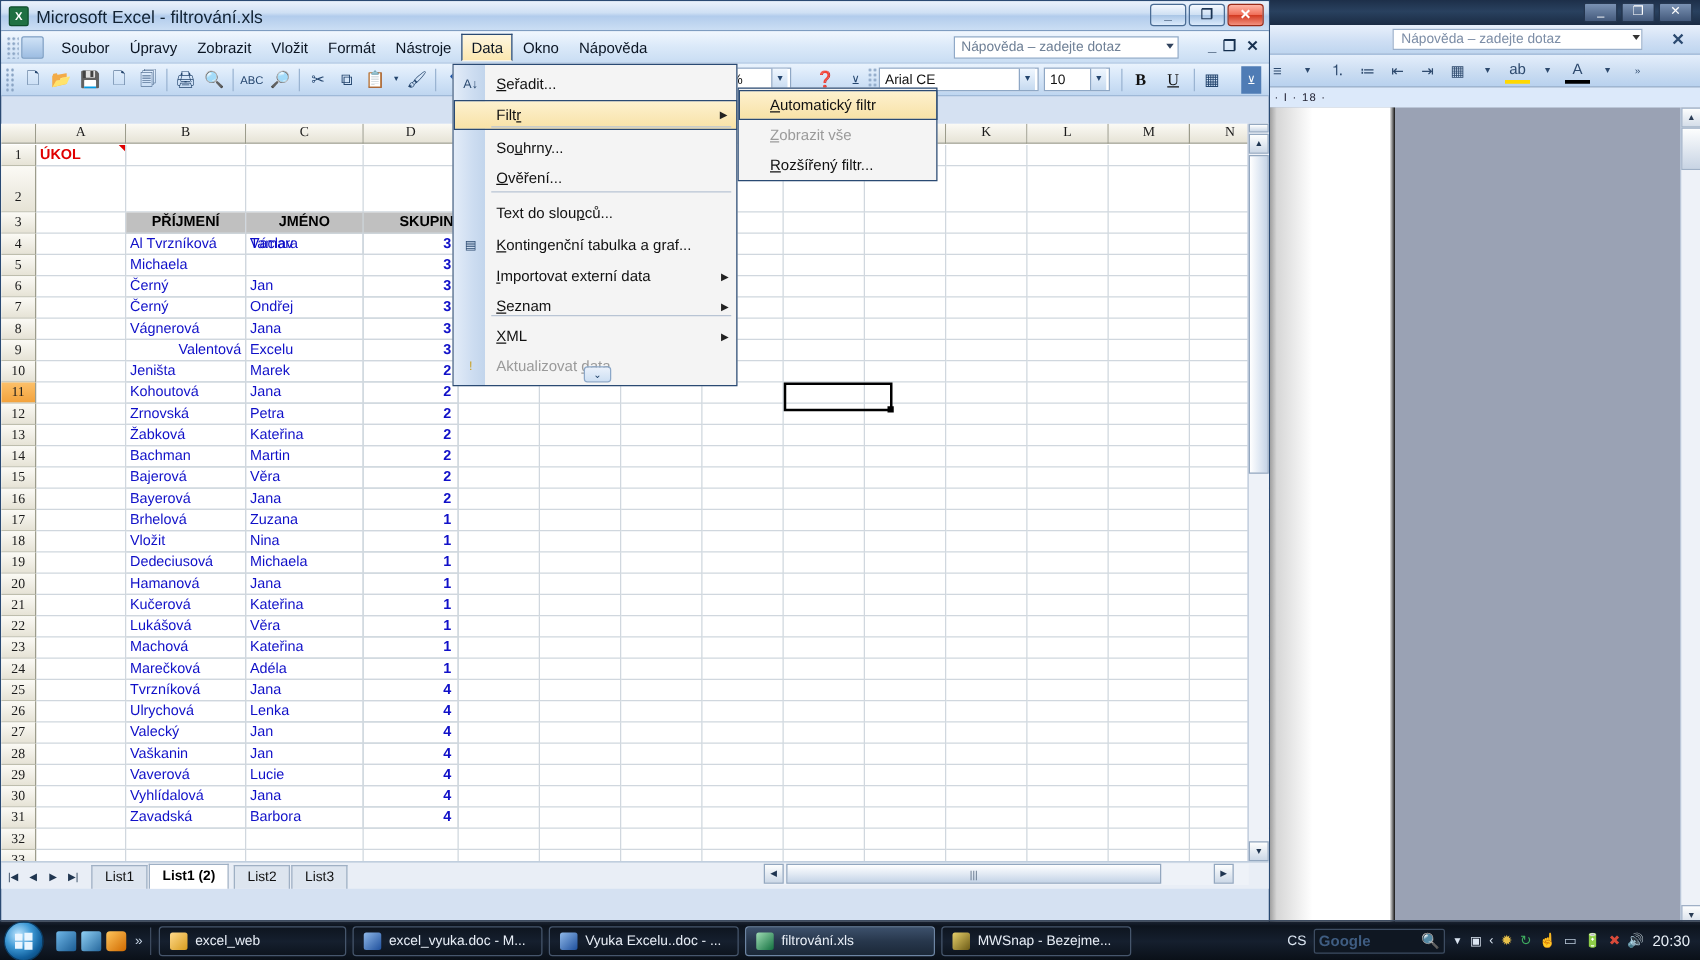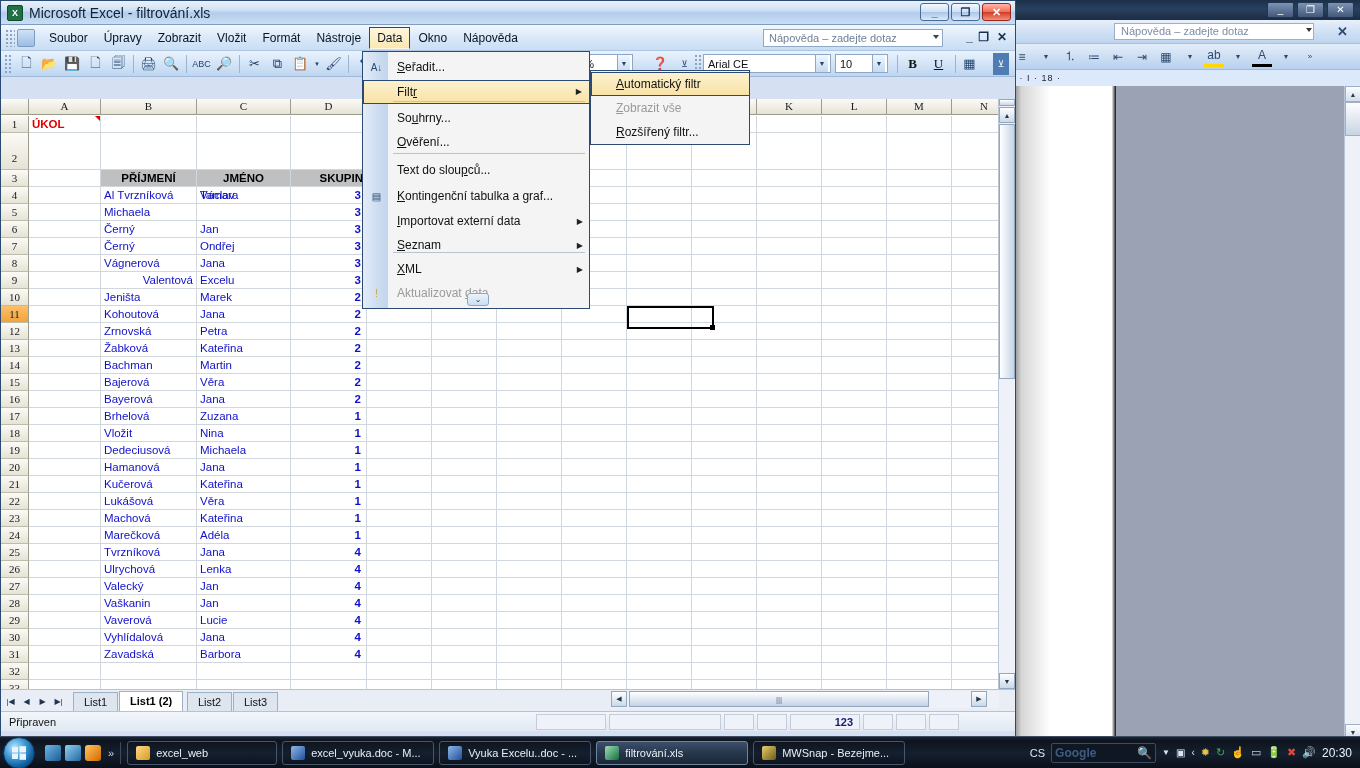--- a/index.html
+++ b/index.html
@@ -1067,31 +1067,20 @@
       <div class="sheet-tab" style="left:186px;">List2</div>
       <div class="sheet-tab" style="left:232px;">List3</div>
     </div>
 
     <div id="h-scroll">
       <div class="sb-btn" style="position:absolute;left:0;top:0;">◀</div>
       <div id="h-thumb">|||</div>
       <div class="sb-btn" style="position:absolute;right:12px;top:0;">▶</div>
     </div>
 
-    <div id="statusbar">
-      <div id="status-text">Připraven</div>
-      <div class="status-box" style="width:70px;margin-left:480px;"></div>
-      <div class="status-box" style="width:112px;"></div>
-      <div class="status-box" style="width:30px;"></div>
-      <div class="status-box" style="width:30px;"></div>
-      <div class="status-box" id="status-123">123</div>
-      <div class="status-box" style="width:30px;"></div>
-      <div class="status-box" style="width:30px;"></div>
-      <div class="status-box" style="width:30px;"></div>
-    </div>
 
     <div id="data-menu">
       <div id="data-menu-gutter"></div>
       <div id="data-menu-items">
           <div class="dmi" style="top: 4px;"><span><span class="u">S</span>eřadit...</span><span class="gico">A↓</span></div>
           <div class="dmi hl" style="top: 28px;"><span>Filt<span class="u">r</span></span><span class="sub">▶</span></div>
           <div class="dmi" style="top: 55px;"><span>So<span class="u">u</span>hrny...</span></div>
           <div class="dmi" style="top: 79px;"><span><span class="u">O</span>věření...</span></div>
           <div class="dmi" style="top: 107px;"><span>Text do slou<span class="u">p</span>ců...</span></div>
           <div class="dmi" style="top: 133px;"><span><span class="u">K</span>ontingenční tabulka a graf...</span><span class="gico">▤</span></div>

